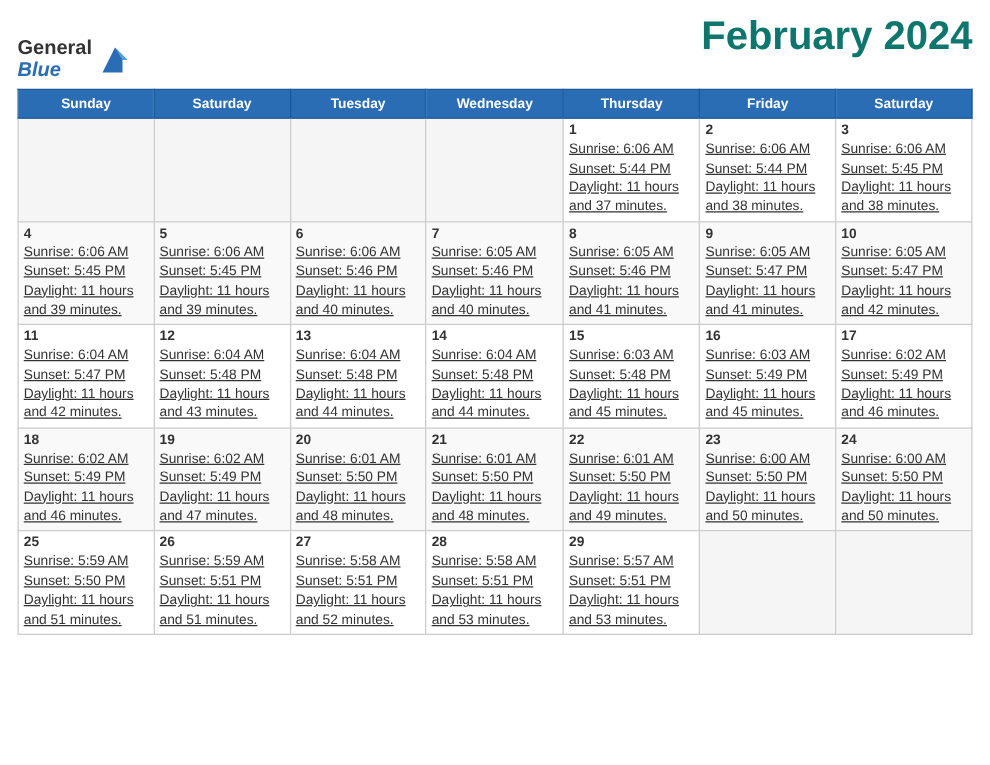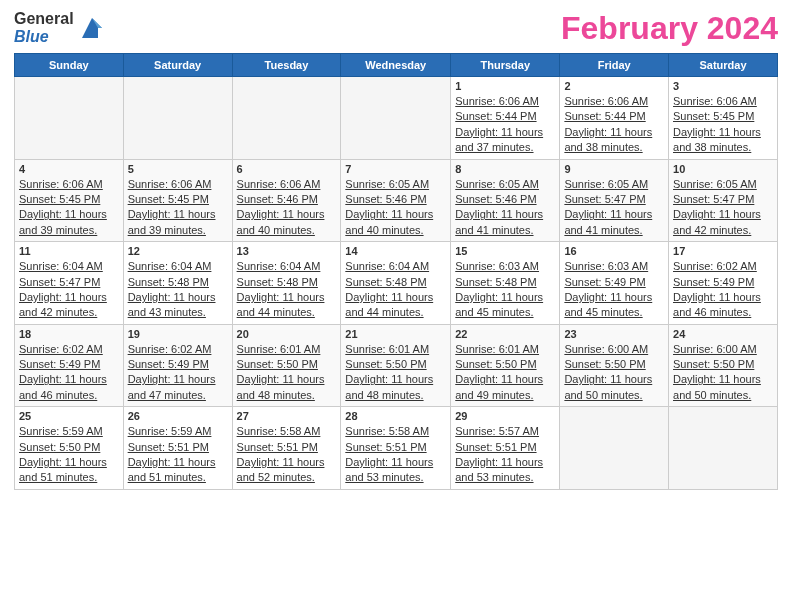--- a/index.html
+++ b/index.html
@@ -18,20 +18,21 @@
     .header {
       display: flex;
       justify-content: space-between;
       align-items: flex-start;
       margin-bottom: 6px;
     }
     .logo {
       display: flex;
       align-items: center;
       gap: 2px;
+      margin-top: 20px;
     }
     .logo-text {
       display: flex;
       flex-direction: column;
       line-height: 1.1;
     }
     .logo-general {
       font-size: 16px;
       font-weight: bold;
       color: #333;
@@ -46,21 +47,21 @@
       width: 28px;
       height: 28px;
       margin-left: 2px;
     }
     .title-block {
       text-align: right;
     }
     .main-title {
       font-size: 32px;
       font-weight: bold;
-      color: #ec4899;
+      color: #0f766e;
     }
     .subtitle {
       font-size: 14px;
       color: #555;
     }
     .calendar {
       width: 100%;
       border-collapse: collapse;
     }
     .calendar thead tr th {

